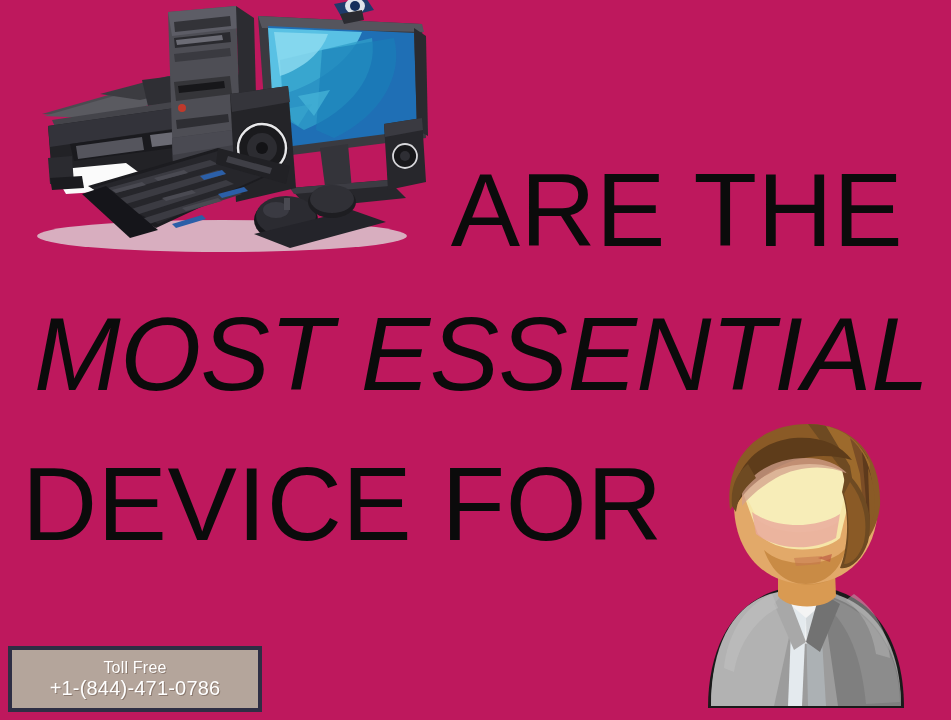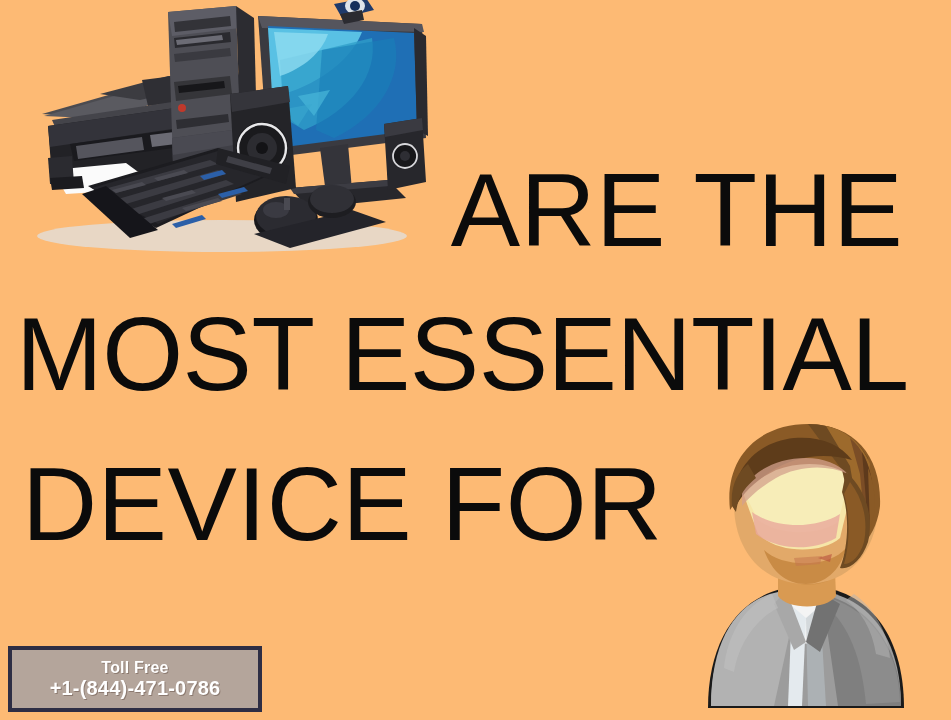--- a/index.html
+++ b/index.html
@@ -10,21 +10,21 @@
     width: 951px;
     height: 720px;
     overflow: hidden;
     background: #f7f7f7;
     font-family: "Liberation Sans", sans-serif;
   }
   #slide {
     position: relative;
     width: 951px;
     height: 720px;
-    background: #fdba74;
+    background: #be185d;
     overflow: hidden;
   }
 
   
   .headline {
     position: absolute;
     font-family: "Liberation Sans", sans-serif;
     font-weight: 400;
     color: #0b0b0b;
     letter-spacing: 0.5px;
@@ -32,24 +32,25 @@
     line-height: 1;
     -webkit-font-smoothing: antialiased;
   }
   #line-1 {
     left: 0; right: 48px;
     top: 158px;
     text-align: right;
     font-size: 104px;
   }
   #line-2 {
-    left: 16px;
+    left: 34px;
     top: 302px;
     font-size: 104px;
     letter-spacing: -0.5px;
+    font-style: italic;
   }
   #line-3 {
     left: 22px;
     top: 452px;
     font-size: 104px;
   }
 
   
   #computer-graphic {
     position: absolute;
@@ -80,21 +81,21 @@
     border: 4px solid #2e2e44;
     display: flex;
     flex-direction: column;
     align-items: center;
     justify-content: center;
     padding-top: 1px;
   }
   #tollfree-box .tf-line {
     color: #ffffff;
     font-family: "Liberation Sans", sans-serif;
-    font-weight: bold;
+    font-weight: normal;
     text-shadow: 1px 1px 0 rgba(90,70,60,0.45);
     line-height: 1.12;
     white-space: nowrap;
   }
   #tollfree-label { font-size: 16px; letter-spacing: 0.2px; }
   #tollfree-number { font-size: 20px; letter-spacing: 0.2px; }
 </style>
 </head>
 <body>
 

